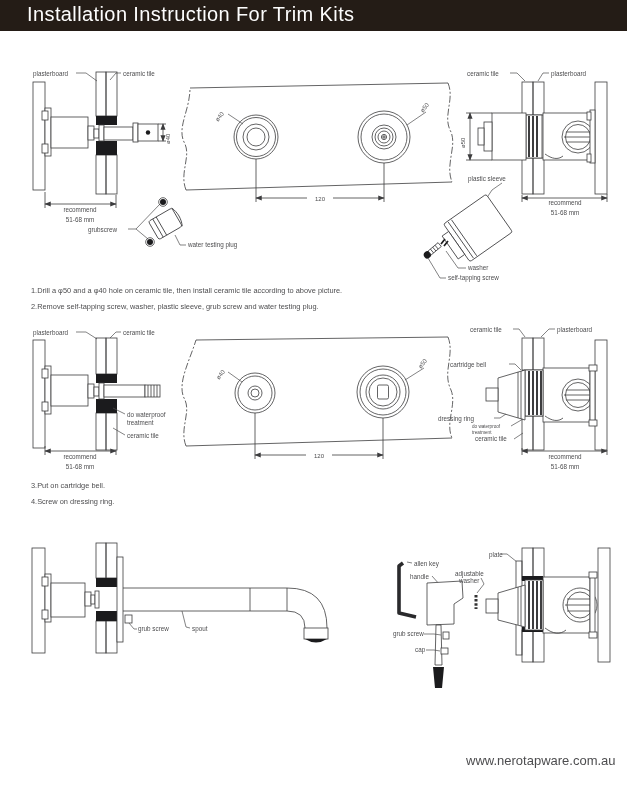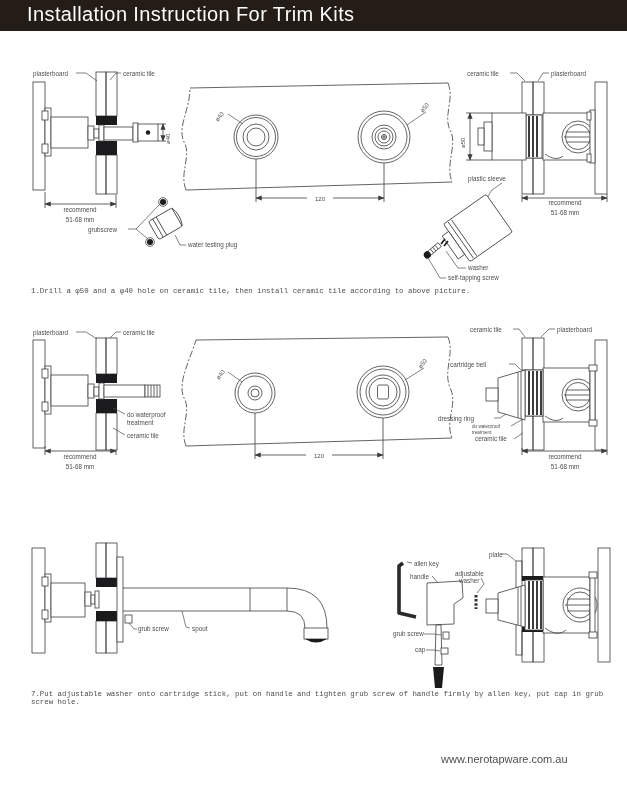--- a/index.html
+++ b/index.html
@@ -2,22 +2,22 @@
 <html><head>
 <meta charset="utf-8">
 <style>
   html,body{margin:0;padding:0;background:#ffffff;}
   #page{position:relative;width:627px;height:785px;background:#ffffff;overflow:hidden;
         font-family:"Liberation Sans", sans-serif;}
   #hdr{position:absolute;top:0;left:0;width:627px;height:31px;background:#241c16;}
   #hdr .t{position:absolute;left:27px;top:3px;color:#fdfdfd;font-size:20px;letter-spacing:.4px;}
   .svgwrap{position:absolute;left:0;}
   .steps{position:absolute;left:31px;right:8px;color:#4d4d4f;font-size:7.4px;}
-  .steps p{margin:0 0 8.4px 0;line-height:8px;font-family:Liberation Mono, monospace;}
-  #footer{position:absolute;top:753px;left:441px;color:#4d4d4f;font-size:11px;}
+  .steps p{margin:0 0 8.4px 0;line-height:8px;}
+  #footer{position:absolute;top:753px;left:466px;color:#4d4d4f;font-size:13px;}
   svg text{font-family:"Liberation Sans", sans-serif;font-size:6.3px;fill:#4d4d4f;}
   svg .tiny{font-size:4.6px;}
   svg .dim{font-size:6px;}
   svg line,svg path,svg rect,svg circle,svg polyline,svg polygon,svg ellipse{vector-effect:none;}
   .ln{stroke:#3c3c3e;stroke-width:.8;fill:none;}
   .lnw{stroke:#3c3c3e;stroke-width:.8;fill:#ffffff;}
   .lead{stroke:#4d4d4f;stroke-width:.7;fill:none;}
   .dk{fill:#1b1b1d;stroke:none;}
   .rib{stroke:#1b1b1d;stroke-width:1.7;}
 </style>
@@ -190,20 +190,21 @@
         <path class="ln" d="M179,181 C182,188 182,195 179,202"></path>
       </g>
       <text x="188" y="215">water testing plug</text>
       <polyline class="lead" points="186,213 180,213 175,203"></polyline>
     </g>
   </svg>
   </div>
 
   <div class="steps" style="top:287px">
     <p>1.Drill a φ50 and a φ40 hole on ceramic tile, then install ceramic tile according to above picture.</p>
+    <p>2.Remove self-tapping screw, washer, plastic sleeve, grub screw and water testing plug.</p>
   </div>
 
   <div class="svgwrap" style="top:320px">
   <svg width="627" height="162" viewBox="0 0 627 162">
     <defs>
       <pattern id="hA2" patternUnits="userSpaceOnUse" width="5" height="5" patternTransform="rotate(45)">
         <rect width="5" height="5" fill="#efefef"></rect>
             <line x1="0" y1="0" x2="0" y2="5" stroke="#77777a" stroke-width="1.4"></line>
       </pattern>
       <pattern id="hB2" patternUnits="userSpaceOnUse" width="3" height="3" patternTransform="rotate(-45)">
@@ -330,20 +331,22 @@
       <line class="ln" x1="522" y1="128" x2="522" y2="135"></line>
       <line class="ln" x1="607" y1="130" x2="607" y2="135"></line>
       <line class="ln" x1="522" y1="131" x2="607" y2="131" marker-start="url(#ar2)" marker-end="url(#ar2)"></line>
       <text x="565" y="139" text-anchor="middle">recommend</text>
       <text x="565" y="149" text-anchor="middle">51-68 mm</text>
     </g>
   </svg>
   </div>
 
   <div class="steps" style="top:482px">
+    <p>3.Put on cartridge bell.</p>
+    <p>4.Screw on dressing ring.</p>
   </div>
 
   <div class="svgwrap" style="top:538px">
   <svg width="627" height="152" viewBox="0 0 627 152">
     <defs>
       <pattern id="hA3" patternUnits="userSpaceOnUse" width="5" height="5" patternTransform="rotate(45)">
         <rect width="5" height="5" fill="#efefef"></rect>
             <line x1="0" y1="0" x2="0" y2="5" stroke="#77777a" stroke-width="1.4"></line>
       </pattern>
       <pattern id="hB3" patternUnits="userSpaceOnUse" width="3" height="3" patternTransform="rotate(-45)">
@@ -435,18 +438,17 @@
         <polygon class="lnw" points="498,55 525,47 525,89 498,82"></polygon>
         <line class="ln" x1="518" y1="49" x2="518" y2="87"></line>
         <line class="ln" x1="521" y1="48" x2="521" y2="88"></line>
         <rect x="486" y="61" width="12" height="14" class="lnw"></rect>
       </g>
     </g>
   </svg>
   </div>
 
   <div class="steps" style="top:690px">
-    <p>7.Put adjustable washer onto cartridge stick, put on handle and tighten grub screw of handle firmly by allen key, put cap in grub screw hole.</p>
   </div>
 
   <div id="footer">www.nerotapware.com.au</div>
 
 </div>
 
 </body></html>

